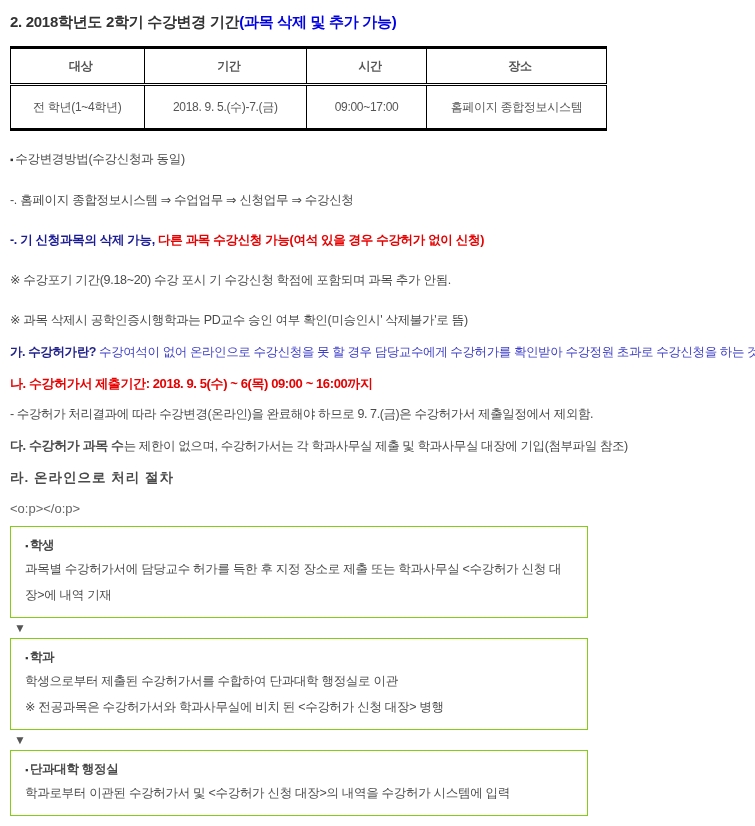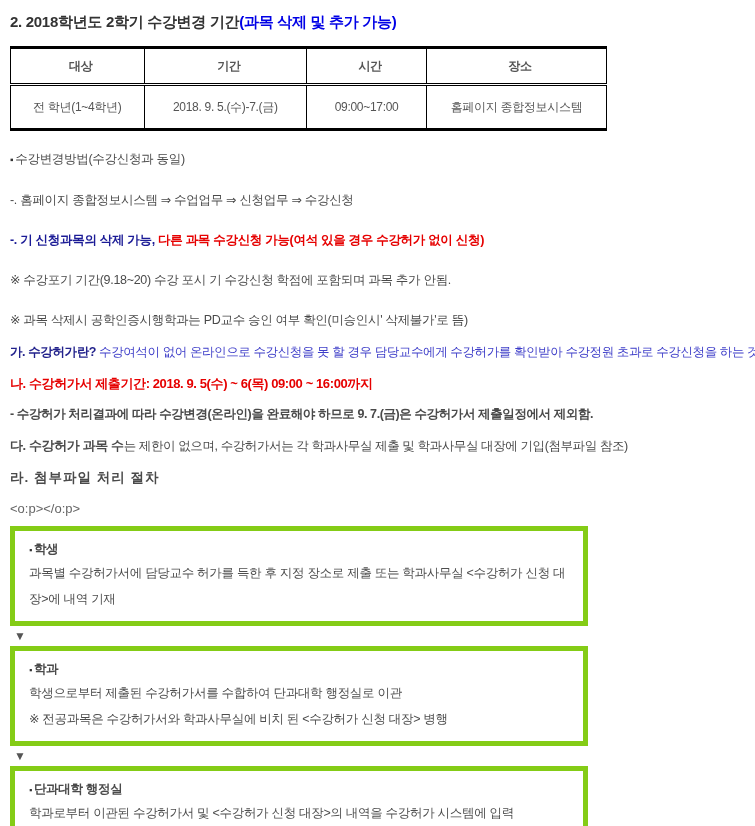--- a/index.html
+++ b/index.html
@@ -42,28 +42,28 @@
 
   .sec3-title {
     font-family: "Liberation Serif", "DejaVu Serif", serif;
     font-size: 18px; font-weight: bold; color: #1f3a64;
     margin: 28px 0 16px 0; letter-spacing: -0.5px;
   }
   .item { font-size: 12.5px; margin: 0 0 16px 0; line-height: 15px; letter-spacing: -0.4px; white-space: nowrap; }
   .ga-label { color: #22228c; font-weight: bold; }
   .ga-text  { color: #3c3cc8; }
   .na-line  { color: #e60000; font-weight: bold; font-size: 13px; }
-  .sub-line { color: #4a4a4a; font-weight: bold; }
+  .sub-line { color: #4a4a4a; font-weight: normal; }
   .da-label { color: #4a4a4a; font-weight: bold; font-size: 13px; }
   .da-text  { color: #4a4a4a; }
   .ra-line  { color: #4a4a4a; font-weight: bold; font-size: 13.5px; letter-spacing: 1px; }
   .op-line  { color: #666666; font-size: 13px; margin: 0 0 10px 0; }
 
   .step-box {
-    width: 578px; border: 5px solid #84cc16;
+    width: 578px; border: 1px solid #84cc16;
     padding: 5px 14px 9px 14px; background: #fff;
   }
   .step-title {
     font-size: 12.5px; font-weight: bold; color: #4a4a4a;
     margin: 5px 0 2px 0; letter-spacing: -0.3px;
   }
   .step-title .sq { font-size: 9px; }
   .step-text {
     font-size: 12.5px; color: #4d4d4d; letter-spacing: -0.3px;
     line-height: 26px; margin: 0;
@@ -112,21 +112,21 @@
 
 
   <div class="item"><span class="ga-label">가. 수강허가란?</span><span class="ga-text"> 수강여석이 없어 온라인으로 수강신청을 못 할 경우 담당교수에게 수강허가를 확인받아 수강정원 초과로 수강신청을 하는 것</span></div>
 
   <div class="item na-line">나. 수강허가서 제출기간: 2018. 9. 5(수) ~ 6(목) 09:00 ~ 16:00까지</div>
 
   <div class="item sub-line">- 수강허가 처리결과에 따라 수강변경(온라인)을 완료해야 하므로 9. 7.(금)은 수강허가서 제출일정에서 제외함.</div>
 
   <div class="item"><span class="da-label">다. 수강허가 과목 수</span><span class="da-text">는 제한이 없으며, 수강허가서는 각 학과사무실 제출 및 학과사무실 대장에 기입(첨부파일 참조)</span></div>
 
-  <div class="item ra-line">라. 첨부파일 처리 절차</div>
+  <div class="item ra-line">라. 온라인으로 처리 절차</div>
 
   <div class="op-line">&lt;o:p&gt;&lt;/o:p&gt;</div>
 
   <div class="step-box">
     <div class="step-title"><span class="sq">▪</span><span>학생</span></div>
     <p class="step-text">과목별 수강허가서에 담당교수 허가를 득한 후 지정 장소로 제출 또는 학과사무실 &lt;수강허가 신청 대장&gt;에 내역 기재</p>
   </div>
   <div class="arrow">▼</div>
 
   <div class="step-box">

